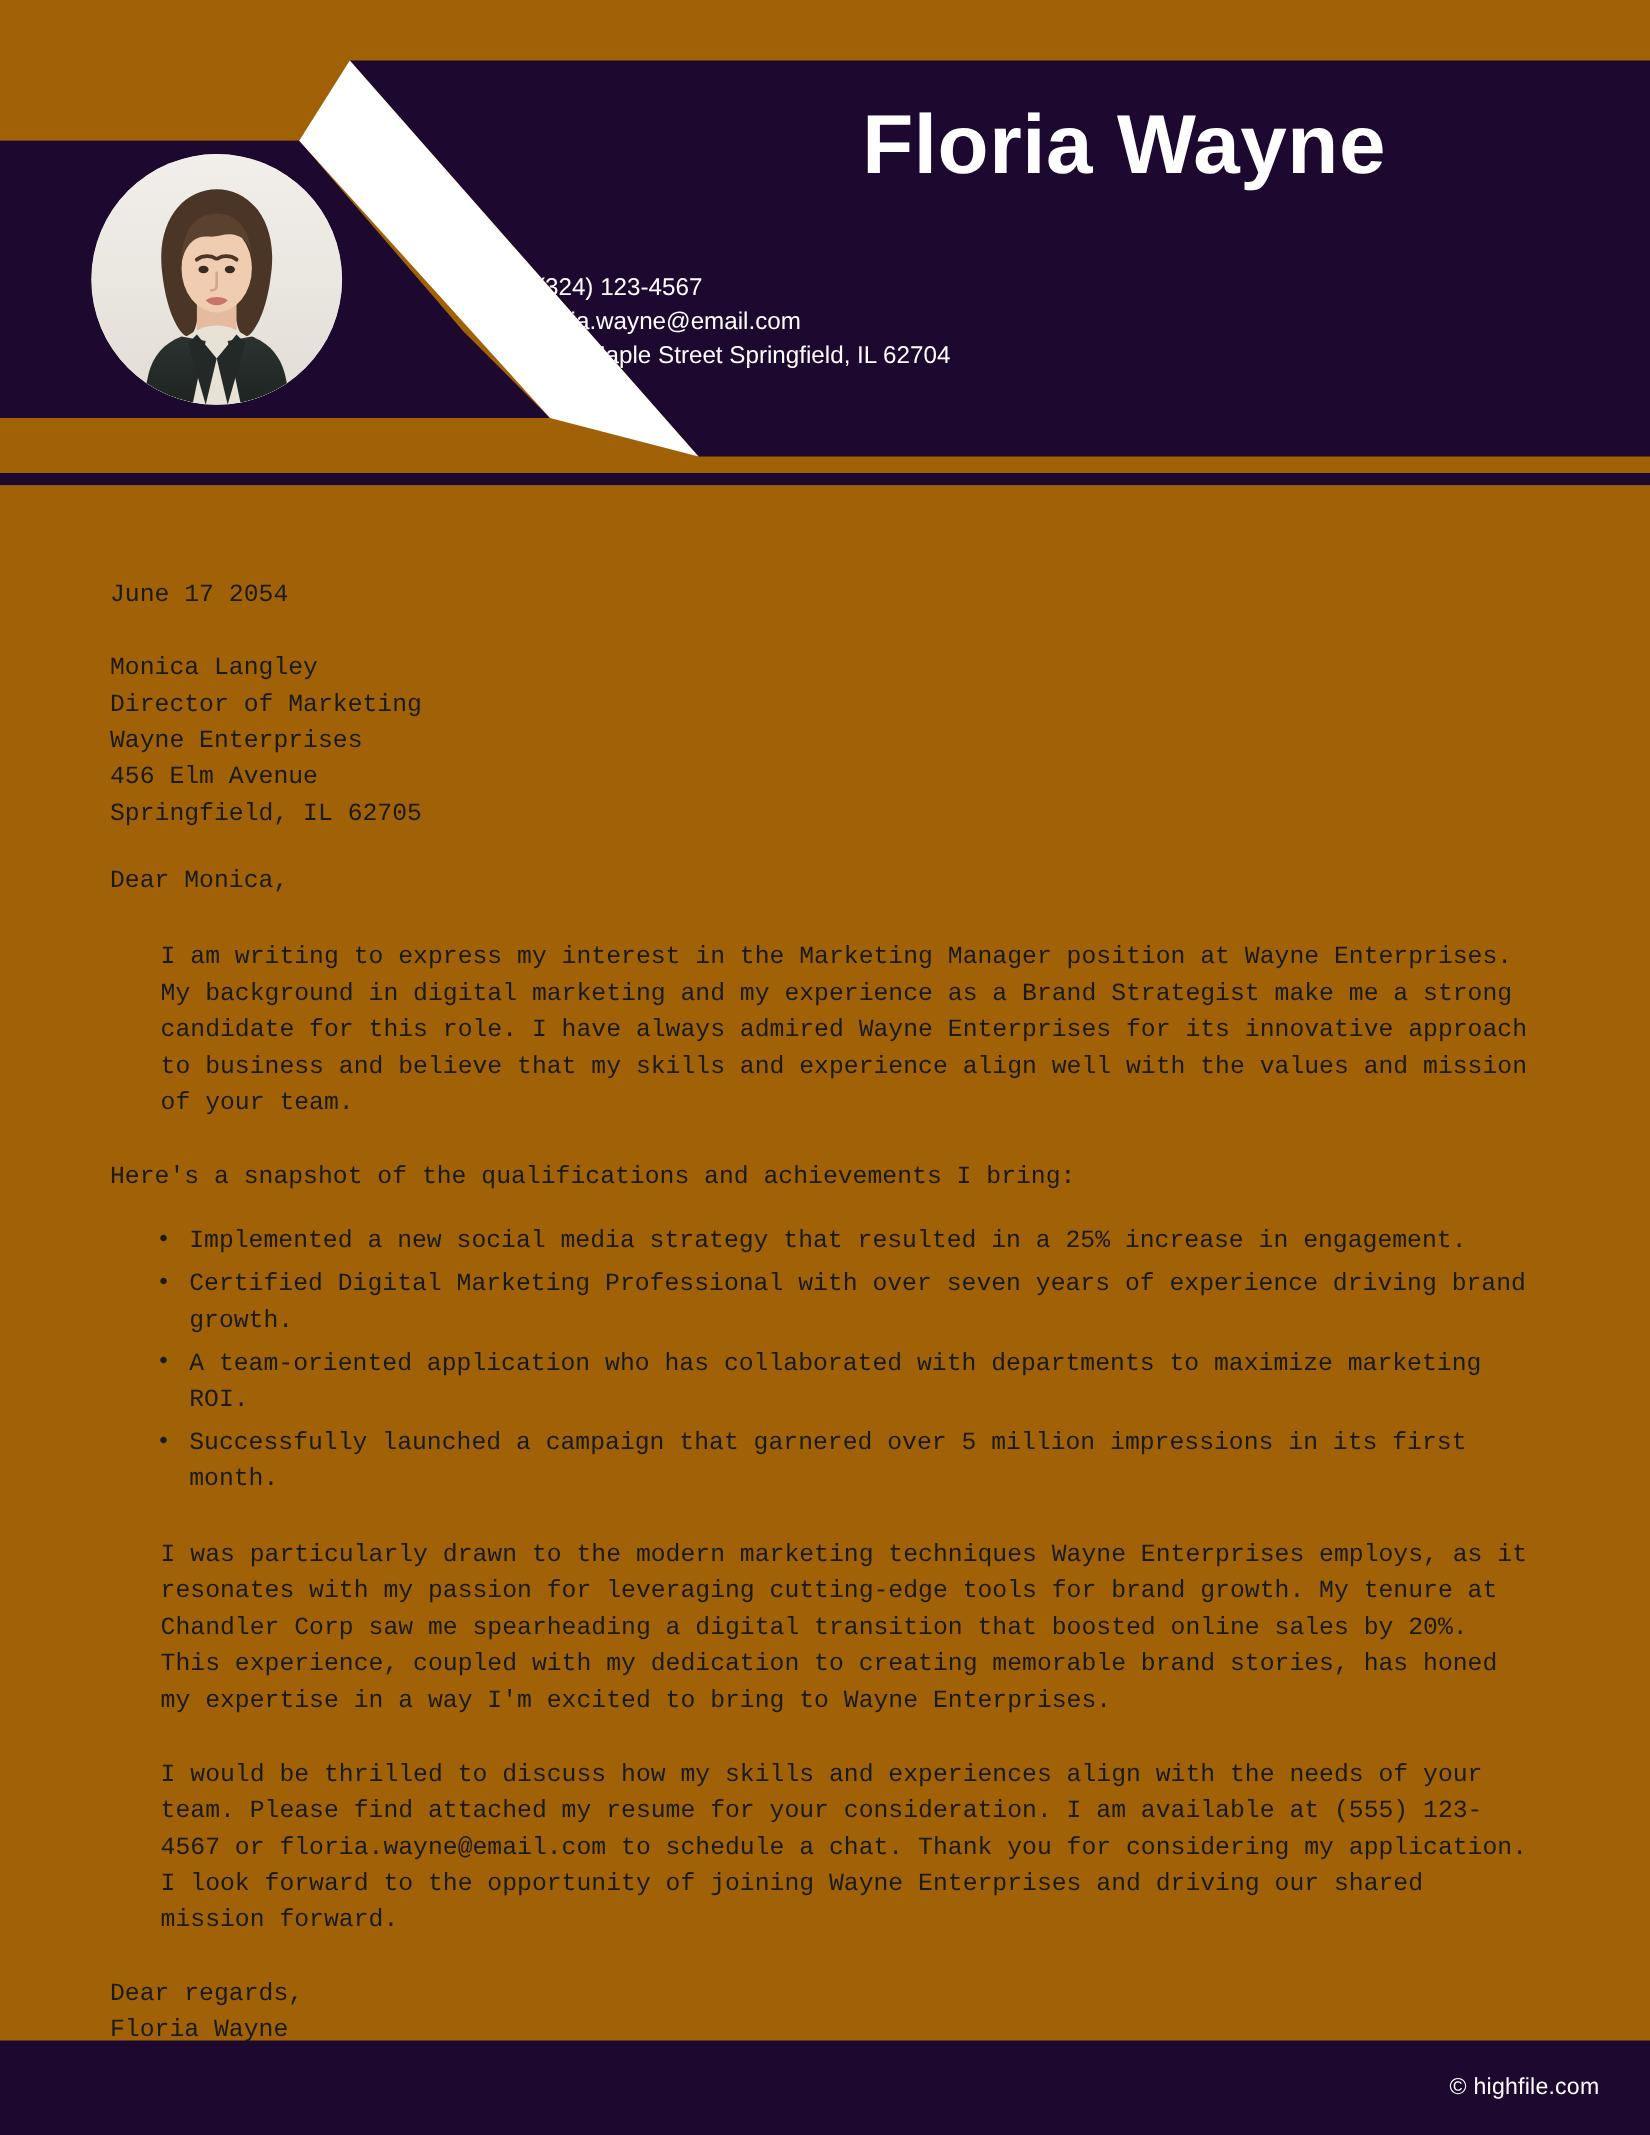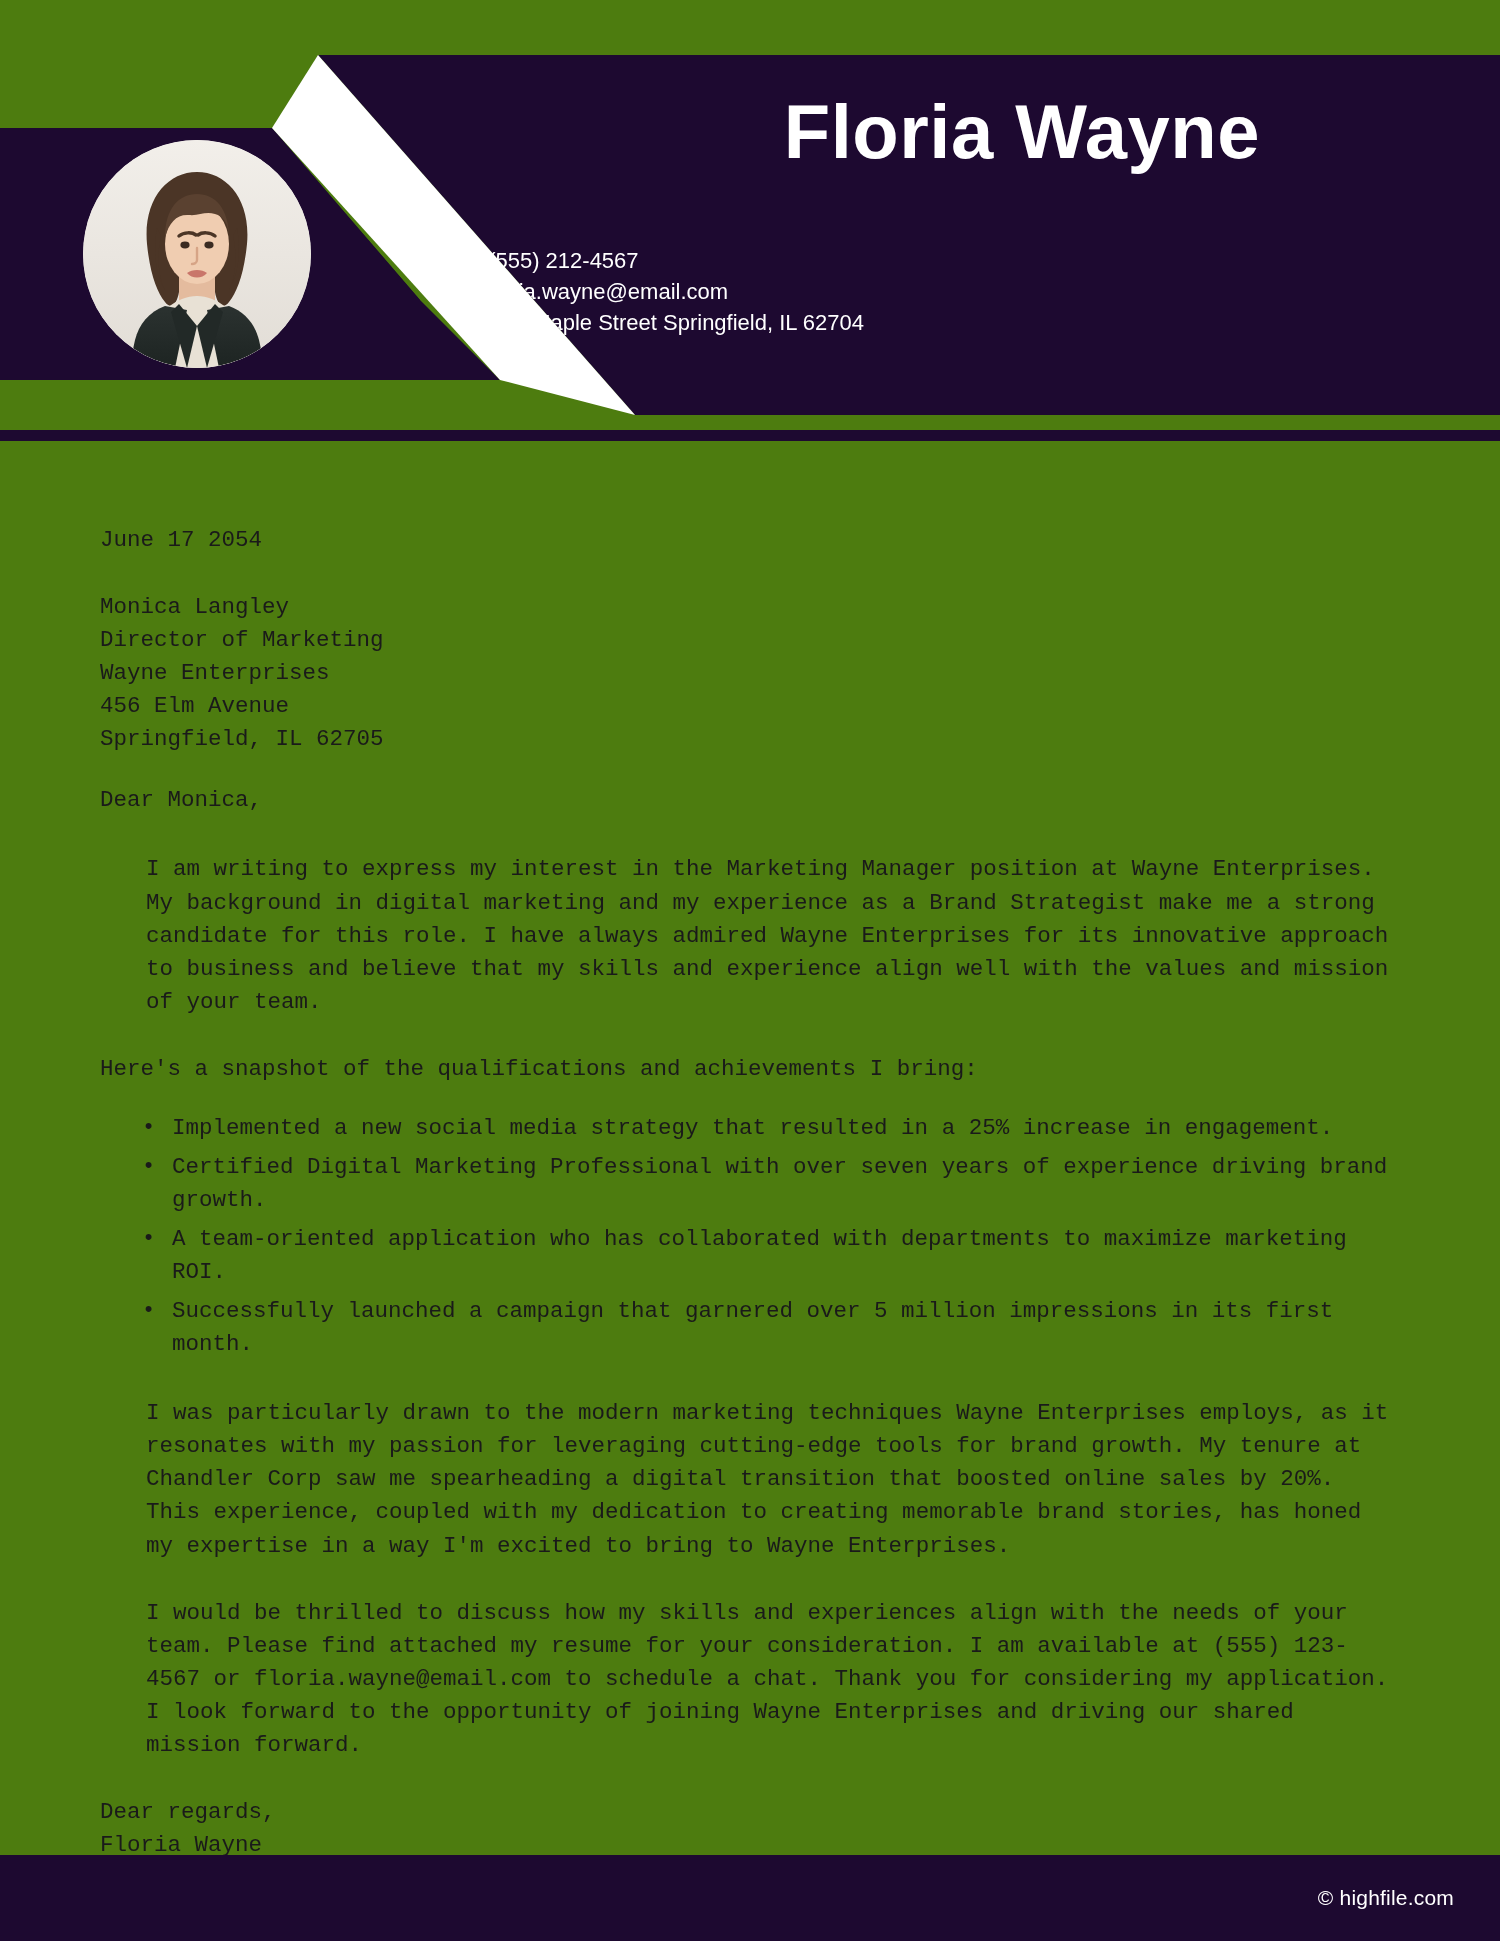--- a/index.html
+++ b/index.html
@@ -10,21 +10,21 @@
     background:#ffffff;
     font-family:"Liberation Sans", sans-serif;
     color:#1a1a1a;
     overflow:hidden;
   }
 
   .page {
     position:relative;
     width:1500px;
     height:1941px;
-    background:#4d7c0f;
+    background:#a16207;
   }
 
   
   .header {
     position:absolute;
     left:0; top:0;
     width:1500px;
     height:450px;
   }
 
@@ -201,21 +201,21 @@
           <path d="M132 164l-18 22 10 42 16-56z" fill="#222927"></path>
         </g>
       </svg>
     </div>
 
     <div class="name-title">Floria Wayne</div>
 
     <div class="contact-block">
       <div class="contact-line">
         <span class="lbl">P:</span>
-        <span>(555) 212-4567</span>
+        <span>(324) 123-4567</span>
       </div>
       <div class="contact-line">
         <span class="lbl">E:</span>
         <span>floria.wayne@email.com</span>
       </div>
       <div class="contact-line">
         <span class="lbl">A:</span>
         <span>123 Maple Street Springfield, IL 62704</span>
       </div>
     </div>

